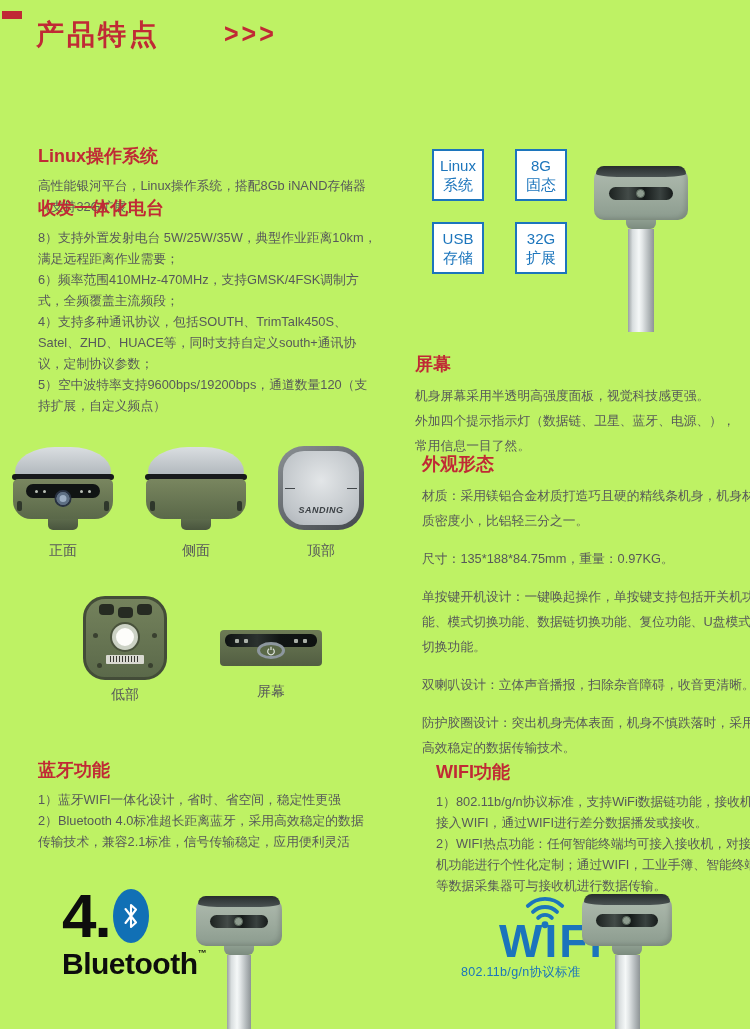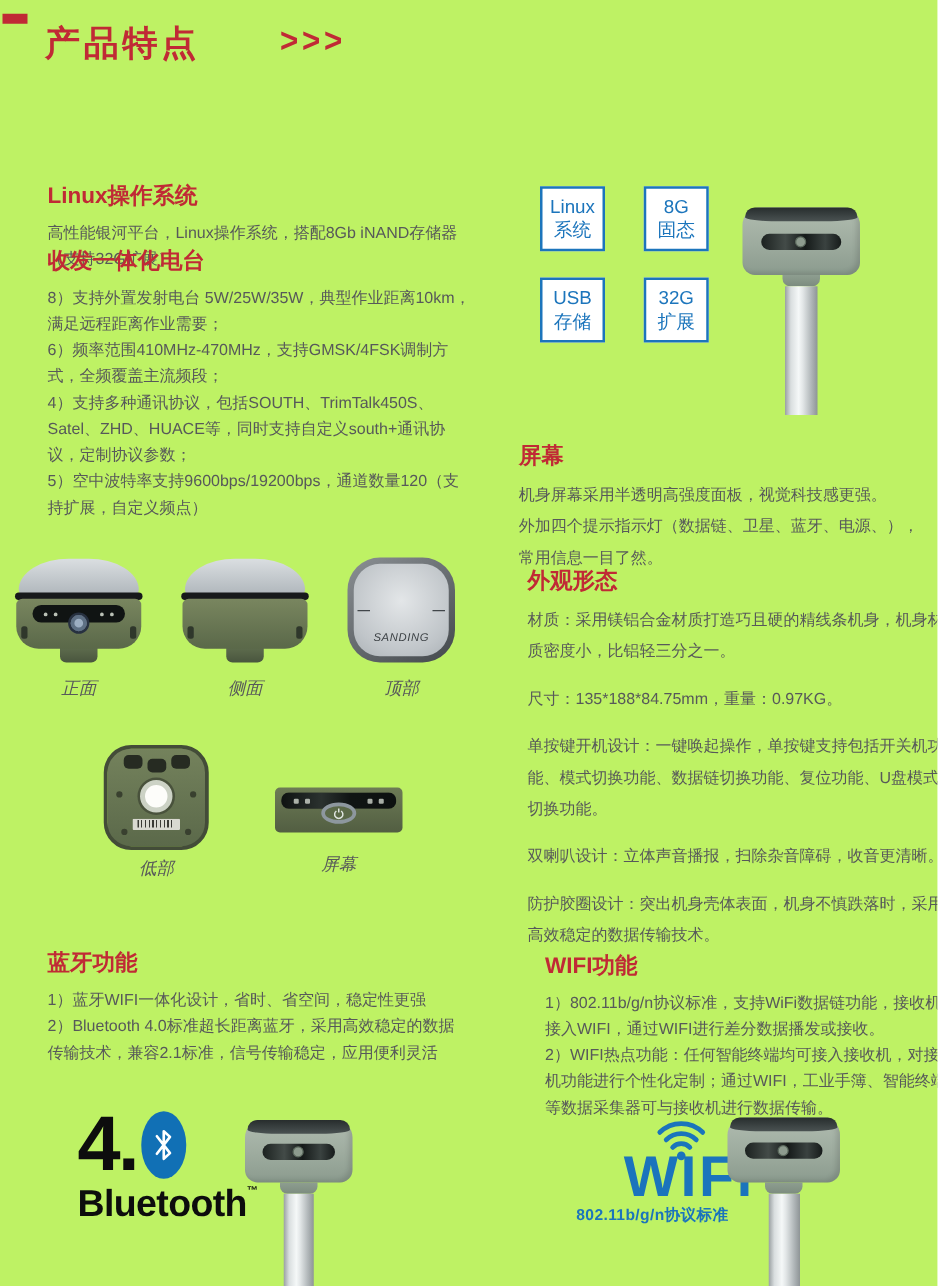--- a/index.html
+++ b/index.html
@@ -32,21 +32,21 @@
   .badges { position:absolute; left:432px; top:149px; display:grid;
             grid-template-columns:repeat(2,52px); gap:21px 31px; }
   .badge { width:52px; height:52px; border:2px solid #1c75bc; color:#1c75bc;
            display:flex; flex-direction:column; align-items:center; justify-content:center;
            font-size:15px; line-height:1.3; font-weight:500; background:#fff; }
 
   
   .views-row { position:absolute; left:12px; top:446px; width:352px; display:flex;
                justify-content:space-between; align-items:flex-end; }
   .fig { display:flex; flex-direction:column; align-items:center; margin:0; }
-  .cap { color:#57595a; font-size:14px; margin-top:12px; text-align:left;font-style:italic; }
+  .cap { color:#57595a; font-size:14px; margin-top:12px; text-align:left; }
 
   
   .gv { display:flex; flex-direction:column; align-items:center; }
   .gv-dome { width:96px; height:30px; background:linear-gradient(180deg,#dadee1,#aeb5ba);
              border-radius:48% 48% 6px 6px / 95% 95% 6px 6px; }
   .gv-band { width:102px; height:6px; background:#17191b; border-radius:3px; margin-top:-3px; }
   .gv-body { width:100px; height:40px; background:linear-gradient(180deg,#79865f,#5a6849);
              border-radius:5px 5px 18px 18px; position:relative; margin-top:-1px; }
   .gv-panel { position:absolute; top:5px; left:13px; right:13px; height:14px; background:#101413;
               border-radius:7px; display:flex; align-items:center; justify-content:space-between; padding:0 9px; }
@@ -59,21 +59,21 @@
   .gv-port.pl { left:4px; } .gv-port.pr { right:4px; }
   .gv-stub { width:30px; height:12px; background:linear-gradient(180deg,#5e6c4d,#49553e);
              border-radius:0 0 5px 5px; margin-top:-1px; }
 
   
   .tv { width:86px; height:84px; border-radius:26px; background:linear-gradient(145deg,#8b9094,#43484c); padding:5px; }
   .tv-inner { width:100%; height:100%; border-radius:21px;
               background:radial-gradient(circle at 50% 40%,#e3e6e8,#c0c5c9 70%,#abb1b6);
               display:flex; align-items:center; justify-content:center; gap:3px; }
   .tv-line { width:10px; height:1px; background:#41464a; }
-  .tv-brand { font-size:9px; font-weight:normal; font-style:italic; color:#3c4145; letter-spacing:.5px;margin-top:44px; }
+  .tv-brand { font-size:9px; font-weight:bold; font-style:italic; color:#3c4145; letter-spacing:.5px;margin-top:44px; }
 
   
   .fig-bottomview { position:absolute; left:83px; top:596px; }
   .fig-bottomview .cap { margin-top:6px; }
   .bv { width:84px; height:84px; border-radius:22px; background:linear-gradient(180deg,#74825c,#5b694a);
         border:3px solid #434c38; position:relative; }
   .bv-knob { position:absolute; top:5px; width:15px; height:11px; background:#262b22; border-radius:4px; }
   .bv-knob.k1 { left:13px; } .bv-knob.k2 { left:32px; top:8px; } .bv-knob.k3 { left:51px; }
   .bv-circle { position:absolute; top:25px; left:50%; transform:translateX(-50%); width:26px; height:26px;
                border-radius:50%; background:#fdfdfa; border:4px solid #ccd2c5; box-shadow:0 0 0 2px #49523c; }
@@ -103,21 +103,21 @@
   .bt-oval { width:36px; height:54px; border-radius:50%; background:#1170b5; margin-left:3px;
              display:flex; align-items:center; justify-content:center; }
   .bt-word { margin-top:3px; font-size:30px; font-weight:bold; color:#0d0d0d; letter-spacing:-.5px; }
   .bt-word sup { font-size:9px; vertical-align:18px; }
 
   
   .wifi-logo { position:absolute; left:455px; top:893px; width:130px; }
   .wifi-arcs { position:absolute; left:64px; top:0; }
   .wifi-word { position:absolute; left:4px; top:26px; font-size:46px; font-weight:bold;
                color:#1b74bc; letter-spacing:2px; line-height:44px;margin-left:40px; }
-  .wifi-sub { position:absolute; left:6px; top:71px; font-size:12.5px; font-weight:bold;
+  .wifi-sub { position:absolute; left:6px; top:71px; font-size:12.5px; font-weight:normal;
               color:#1b74bc; letter-spacing:.3px; white-space:nowrap; }
 
   
   .pole-device { position:absolute; display:flex; flex-direction:column; align-items:center; }
   .pd-head { position:relative; background:linear-gradient(180deg,#b0bcb0 0%,#9dab9e 55%,#8b9b8e 100%);
              border-radius:14px 14px 10px 10px; box-shadow:inset -3px -2px 4px rgba(0,0,0,.12); }
   .pd-top { position:absolute; top:0; left:2px; right:2px; height:11px;
             background:linear-gradient(180deg,#272d2d,#4a5252); border-radius:12px 12px 45% 45%; }
   .pd-screen { position:absolute; left:16%; width:68%; height:13px; border-radius:7px;
                background:linear-gradient(90deg,#1c2220,#434b48 30%,#151a19 55%,#3a4240 80%,#161b1a);

